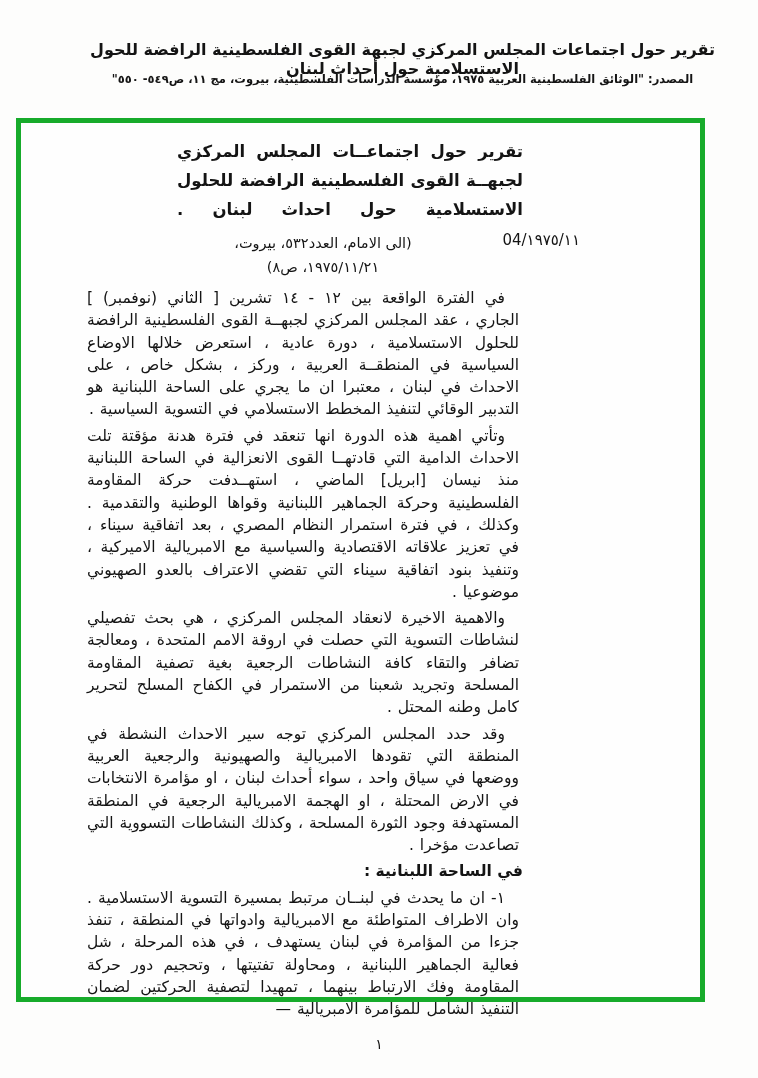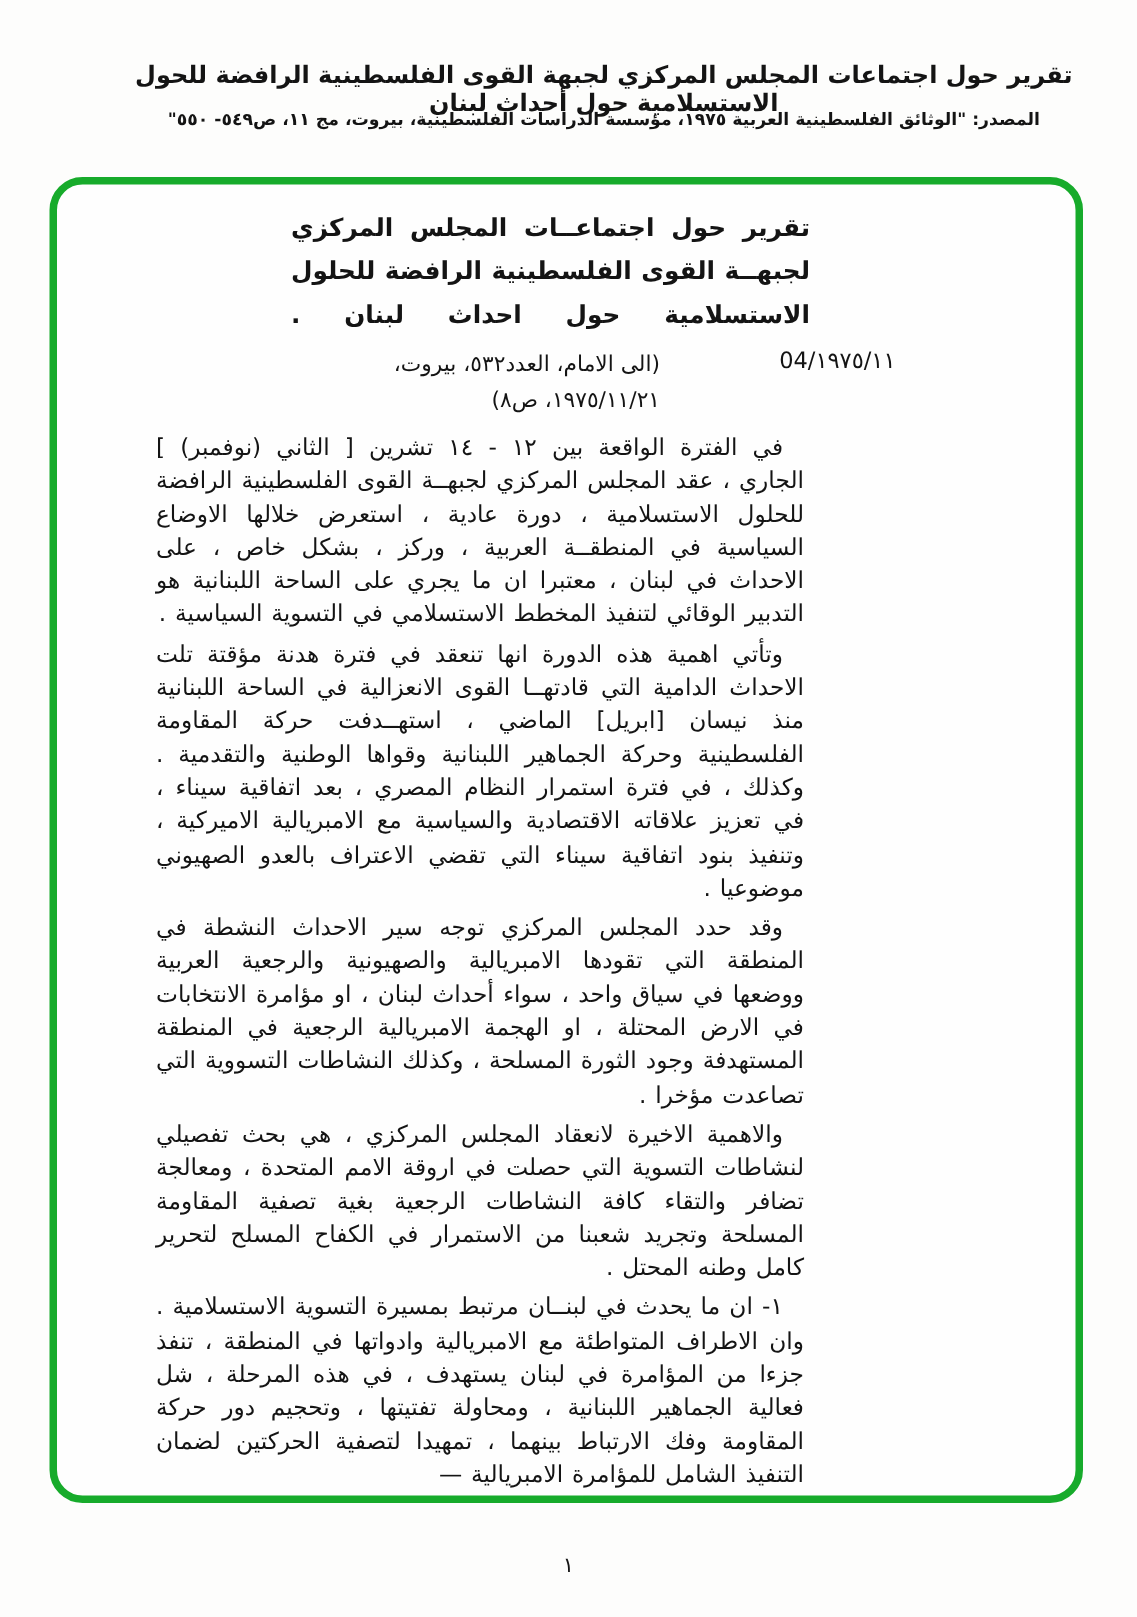--- a/index.html
+++ b/index.html
@@ -6,39 +6,39 @@
   body{
     width:758px;height:1078px;position:relative;
     background:#fdfdfc;color:#141414;
     font-family:"DejaVu Sans",sans-serif;
     overflow:hidden;
   }
   .hdr{position:absolute;left:0;right:0;text-align:center;direction:rtl;padding-left:47px;}
   .hdr-title{top:40px;font-size:16px;font-weight:bold;letter-spacing:0;}
   .hdr-source{top:72px;font-size:11.5px;font-weight:bold;}
   .frame{
-    position:absolute;left:33px;top:118px;
+    position:absolute;left:16px;top:118px;
     width:679px;height:874px;
-    border:5px solid #17ab2b;border-radius:22px;
+    border:5px solid #17ab2b;border-radius:0;
     background:#fefefe;
   }
   .content{
     position:absolute;top:14px;left:62px;width:440px;
     direction:rtl;
   }
   .doc-title{
     width:346px;margin-left:auto;margin-right:0;
     font-weight:bold;font-size:16.5px;line-height:29px;
     text-align:justify;text-align-last:justify;
   }
   .date-row{position:relative;height:54px;margin-top:5px;font-size:15px;}
   .doc-date{position:absolute;right:-57px;top:2px;white-space:nowrap;}
   .citation{
     position:absolute;right:100px;top:2px;width:200px;
-    text-align:right;line-height:24px;font-size:14.5px;
+    text-align:center;line-height:24px;font-size:14.5px;
   }
   .body-p{
     margin:4px;font-size:15.5px;line-height:22.3px;
     text-align:justify;text-indent:14px;
     word-spacing:1px;
   }
   .section-heading{
     font-weight:bold;font-size:15.5px;line-height:22.3px;
   }
   .page-num{
@@ -58,22 +58,23 @@
 
     <div class="doc-title">تقرير حول اجتماعــات المجلس المركزي لجبهــة القوى الفلسطينية الرافضة للحلول الاستسلامية حول احداث لبنان .</div>
 
     <div class="date-row">
       <span class="doc-date">١٩٧٥/١١/04</span>
       <span class="citation"><span>(الى الامام، العدد٥٣٢، بيروت،</span><br><span>١٩٧٥/١١/٢١، ص٨)</span></span>
     </div>
 
     <p class="body-p">في الفترة الواقعة بين ١٢ - ١٤ تشرين [ الثاني (نوفمبر) ] الجاري ، عقد المجلس المركزي لجبهــة القوى الفلسطينية الرافضة للحلول الاستسلامية ، دورة عادية ، استعرض خلالها الاوضاع السياسية في المنطقــة العربية ، وركز ، بشكل خاص ، على الاحداث في لبنان ، معتبرا ان ما يجري على الساحة اللبنانية هو التدبير الوقائي لتنفيذ المخطط الاستسلامي في التسوية السياسية .</p>
     <p class="body-p">وتأتي اهمية هذه الدورة انها تنعقد في فترة هدنة مؤقتة تلت الاحداث الدامية التي قادتهــا القوى الانعزالية في الساحة اللبنانية منذ نيسان [ابريل] الماضي ، استهــدفت حركة المقاومة الفلسطينية وحركة الجماهير اللبنانية وقواها الوطنية والتقدمية . وكذلك ، في فترة استمرار النظام المصري ، بعد اتفاقية سيناء ، في تعزيز علاقاته الاقتصادية والسياسية مع الامبريالية الاميركية ، وتنفيذ بنود اتفاقية سيناء التي تقضي الاعتراف بالعدو الصهيوني موضوعيا .</p>
+    <p class="body-p">والاهمية الاخيرة لانعقاد المجلس المركزي ، هي بحث تفصيلي لنشاطات التسوية التي حصلت في اروقة الامم المتحدة ، ومعالجة تضافر والتقاء كافة النشاطات الرجعية بغية تصفية المقاومة المسلحة وتجريد شعبنا من الاستمرار في الكفاح المسلح لتحرير كامل وطنه المحتل .</p>
     <p class="body-p">وقد حدد المجلس المركزي توجه سير الاحداث النشطة في المنطقة التي تقودها الامبريالية والصهيونية والرجعية العربية ووضعها في سياق واحد ، سواء أحداث لبنان ، او مؤامرة الانتخابات في الارض المحتلة ، او الهجمة الامبريالية الرجعية في المنطقة المستهدفة وجود الثورة المسلحة ، وكذلك النشاطات التسووية التي تصاعدت مؤخرا .</p>
-    <p class="body-p">والاهمية الاخيرة لانعقاد المجلس المركزي ، هي بحث تفصيلي لنشاطات التسوية التي حصلت في اروقة الامم المتحدة ، ومعالجة تضافر والتقاء كافة النشاطات الرجعية بغية تصفية المقاومة المسلحة وتجريد شعبنا من الاستمرار في الكفاح المسلح لتحرير كامل وطنه المحتل .</p>
 
+    <div class="section-heading">في الساحة اللبنانية :</div>
 
     <p class="body-p">١- ان ما يحدث في لبنــان مرتبط بمسيرة التسوية الاستسلامية . وان الاطراف المتواطئة مع الامبريالية وادواتها في المنطقة ، تنفذ جزءا من المؤامرة في لبنان يستهدف ، في هذه المرحلة ، شل فعالية الجماهير اللبنانية ، ومحاولة تفتيتها ، وتحجيم دور حركة المقاومة وفك الارتباط بينهما ، تمهيدا لتصفية الحركتين لضمان التنفيذ الشامل للمؤامرة الامبريالية —</p>
 
   </div>
 </div>
 
 <div class="page-num">١</div>
 
 </body></html>

